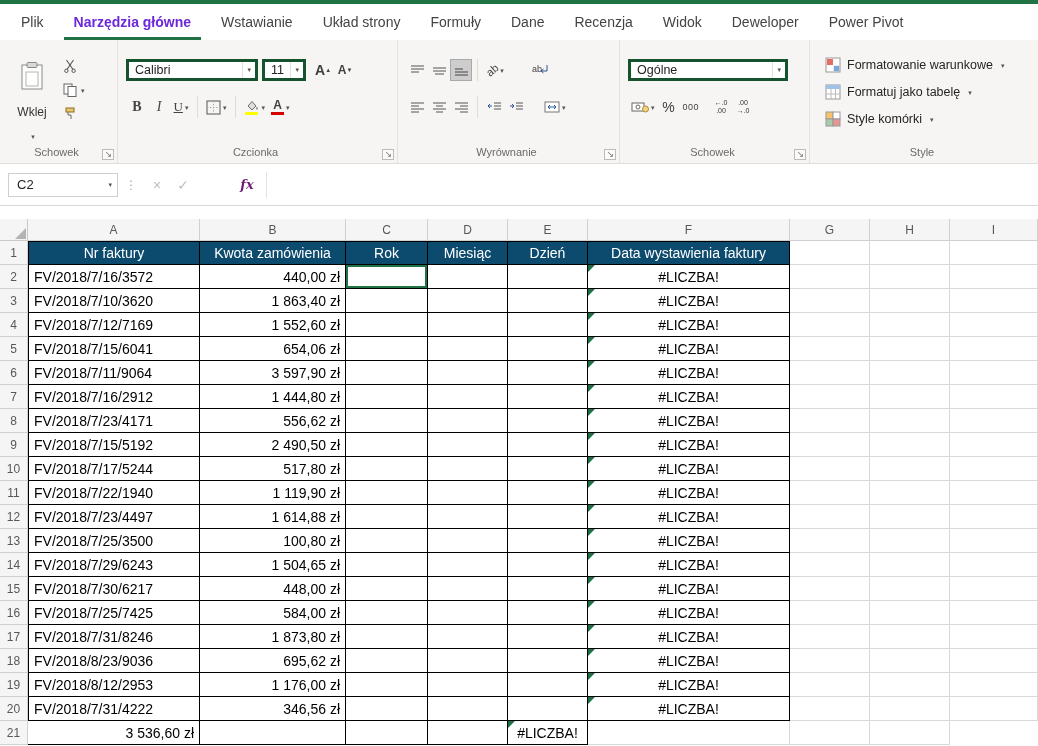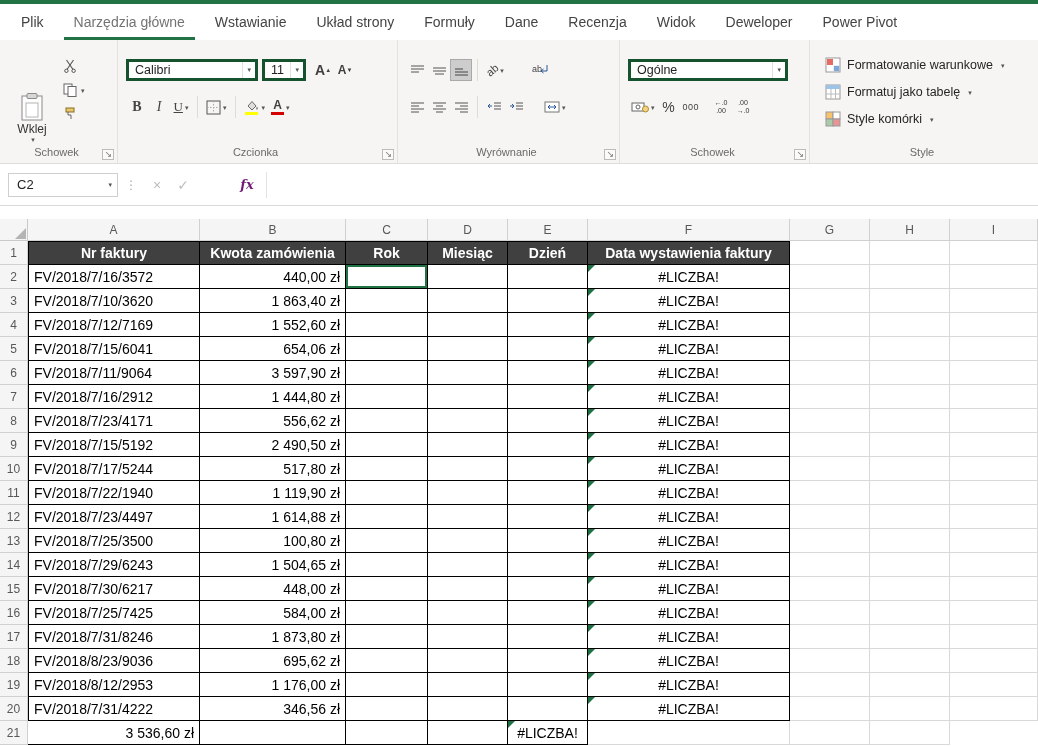--- a/index.html
+++ b/index.html
@@ -6,21 +6,21 @@
   html,body { width:1038px; height:746px; overflow:hidden; background:#fff;
               font-family:"Liberation Sans", sans-serif; -webkit-font-smoothing:antialiased; }
 
   
   .top-strip { height:4px; background:#217346; }
 
   
   .tabbar { height:36px; background:#fff; display:flex; align-items:stretch; padding-left:6px; }
   .tab { display:flex; align-items:center; padding:0 15px; font-size:14px; color:#444;
          cursor:pointer; position:relative; white-space:nowrap; }
-  .tab.active { font-weight:normal; color:#737373; }
+  .tab.active { font-weight:bold; color:#6d28d9; }
   .tab.active::after { content:""; position:absolute; left:5px; right:5px; bottom:0;
                        height:3px; background:#217346; }
 
   
   .ribbon { height:124px; background:#f6f5f3; display:flex; border-bottom:1px solid #e0dedb; }
   .group { display:flex; flex-direction:column; position:relative;
            border-right:1px solid #e4e2df; }
   .group-label { height:17px; font-size:11px; color:#6a6a6a; text-align:center;
                  position:relative; padding:0 16px 2px 12px; white-space:nowrap; }
   .launcher { position:absolute; right:3px; bottom:3px; font-size:9px; color:#777;
@@ -31,21 +31,21 @@
 
   .icon-btn { display:flex; align-items:center; justify-content:center; min-width:22px;
               height:22px; padding:0 2px; border:1px solid transparent; cursor:pointer; color:#444; }
   .icon-btn.selected { background:#cdcdcd; border-color:#a9a9a9; }
   .drop { font-size:7px; color:#555; margin-left:2px; line-height:1; }
   .vdiv { width:1px; align-self:stretch; background:#dedcd9; margin:1px 5px; }
 
   
   .clip-body { padding:12px 6px 0 8px; gap:4px; }
   .paste-btn { width:48px; display:flex; flex-direction:column; align-items:center;
-               justify-content:flex-end; gap:0; padding-top:4px; height:92px;
+               justify-content:center; gap:14px; padding-top:4px; height:92px;
                border:1px solid transparent; cursor:pointer; }
   .paste-label { font-size:12px; color:#333; }
   .mini-col { display:flex; flex-direction:column; gap:4px; padding-top:4px; }
   .mini-btn { width:34px; height:20px; display:flex; align-items:center; gap:2px;
               padding-left:2px; border:1px solid transparent; cursor:pointer; }
 
   
   .combo { background:#fff; border:3px solid #14532d; height:22px; display:flex;
            align-items:center; font-size:12.5px; color:#222; padding-left:6px; cursor:pointer; }
   .combo .arr { margin-left:auto; align-self:stretch; display:flex; align-items:center;
@@ -98,21 +98,21 @@
                    border-color:transparent transparent #b4b4b4 transparent; }
   .colhead, .rowhead { background:#f5f5f5; color:#585858; font-size:12px;
                        display:flex; align-items:center; justify-content:center;
                        border-right:1px solid #d0d0d0; border-bottom:1px solid #d0d0d0;
                        cursor:pointer; user-select:none; }
   .cell { background:#fff; font-size:14px; color:#000; display:flex; align-items:center;
           border-right:1px solid #d9d9d9; border-bottom:1px solid #d9d9d9;
           padding:0 5px; white-space:nowrap; overflow:hidden; cursor:cell; }
   .cell.dark { border-right:1px solid #000; border-bottom:1px solid #000; }
   .cell.firstcol { border-left:1px solid #000; }
-  .cell.hdr { background:#404040; color:#fff; font-weight:bold; justify-content:center;
+  .cell.hdr { background:#0c4a6e; color:#fff; font-weight:normal; justify-content:center;
               border-right:1px solid #000; border-bottom:1px solid #000; border-top:1px solid #000; }
   .cell.left { justify-content:flex-start; }
   .cell.right { justify-content:flex-end; }
   .cell.err { justify-content:center; position:relative; }
   .cell.err::before { content:""; position:absolute; left:0; top:0; border-style:solid;
                       border-width:7px 7px 0 0; border-color:#1e7145 transparent transparent transparent; }
   .cell.active { box-shadow:inset 0 0 0 2px #217346; }
 
   svg { display:block; }
 </style>

